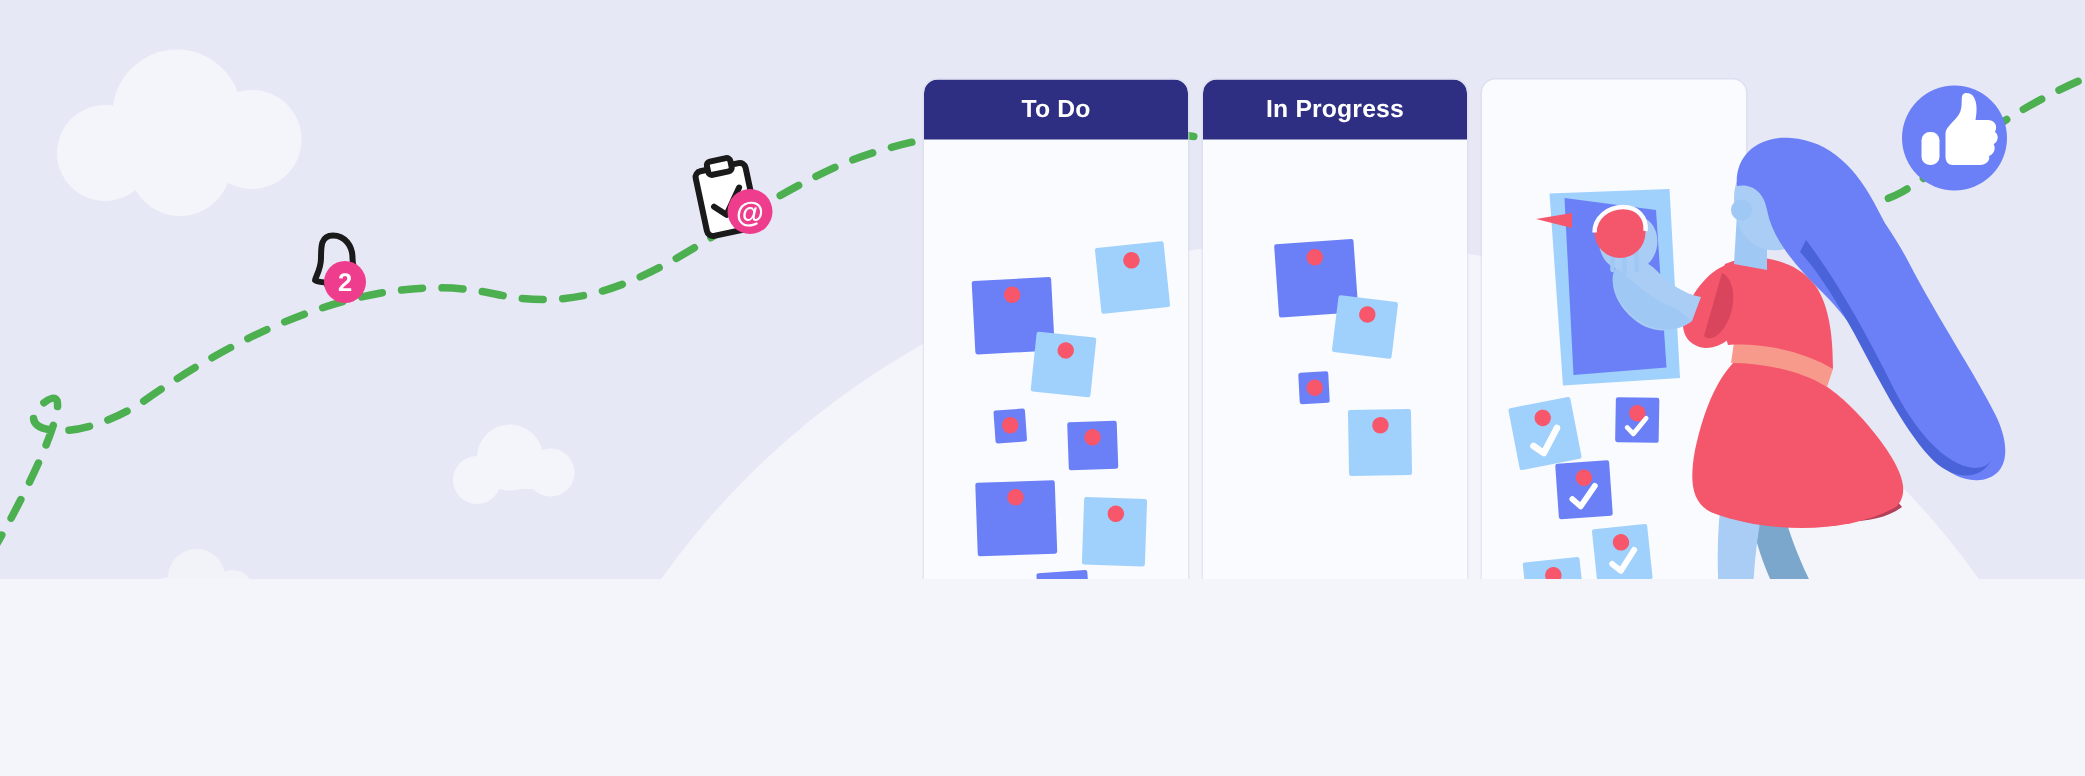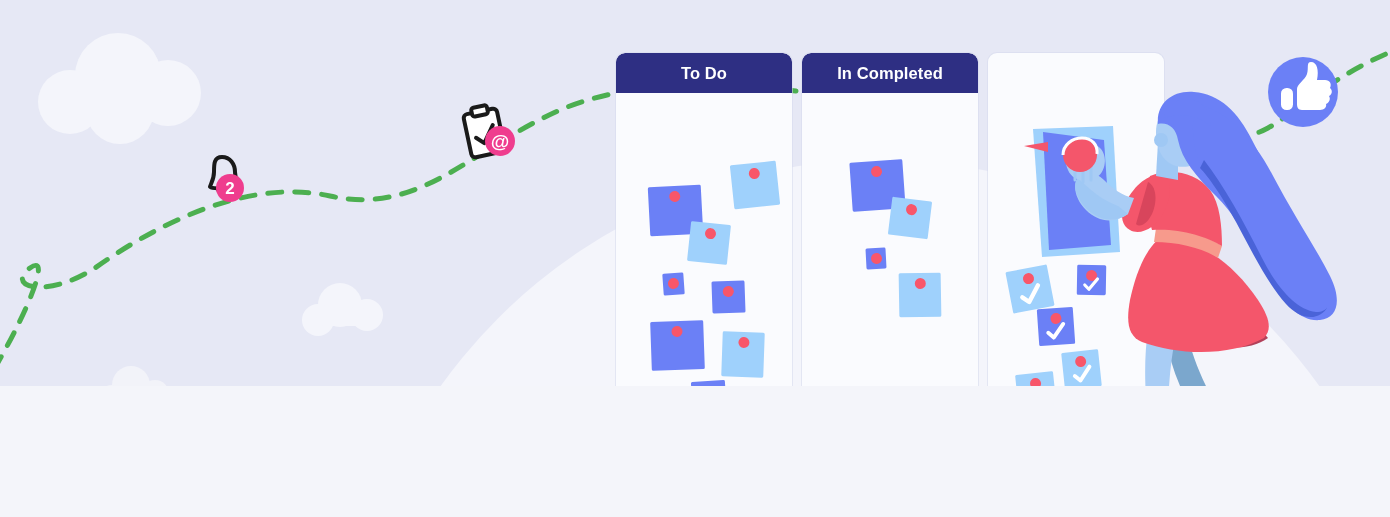--- a/index.html
+++ b/index.html
@@ -162,21 +162,21 @@
             <span class="pin"></span>
           </div>
           <div class="note" style="left: 101px; top: 310px; width: 42px; height: 40px; background: rgb(159, 209, 252); transform: rotate(7deg);">
             <span class="pin"></span>
           </div>
         </div>
     </div>
 
     <div class="column">
       <div class="column-header">
-        <span class="column-title">In Completed</span>
+        <span class="column-title">In Progress</span>
       </div>
       <div class="column-body">
           <div class="note" style="left: 49px; top: 68px; width: 53px; height: 49px; background: rgb(107, 128, 246); transform: rotate(-4deg);">
             <span class="pin"></span>
           </div>
           <div class="note" style="left: 88px; top: 106px; width: 40px; height: 38px; background: rgb(159, 209, 252); transform: rotate(7deg);">
             <span class="pin"></span>
           </div>
           <div class="note" style="left: 64px; top: 155px; width: 20px; height: 21px; background: rgb(107, 128, 246); transform: rotate(-3deg);">
             <span class="pin"></span>

